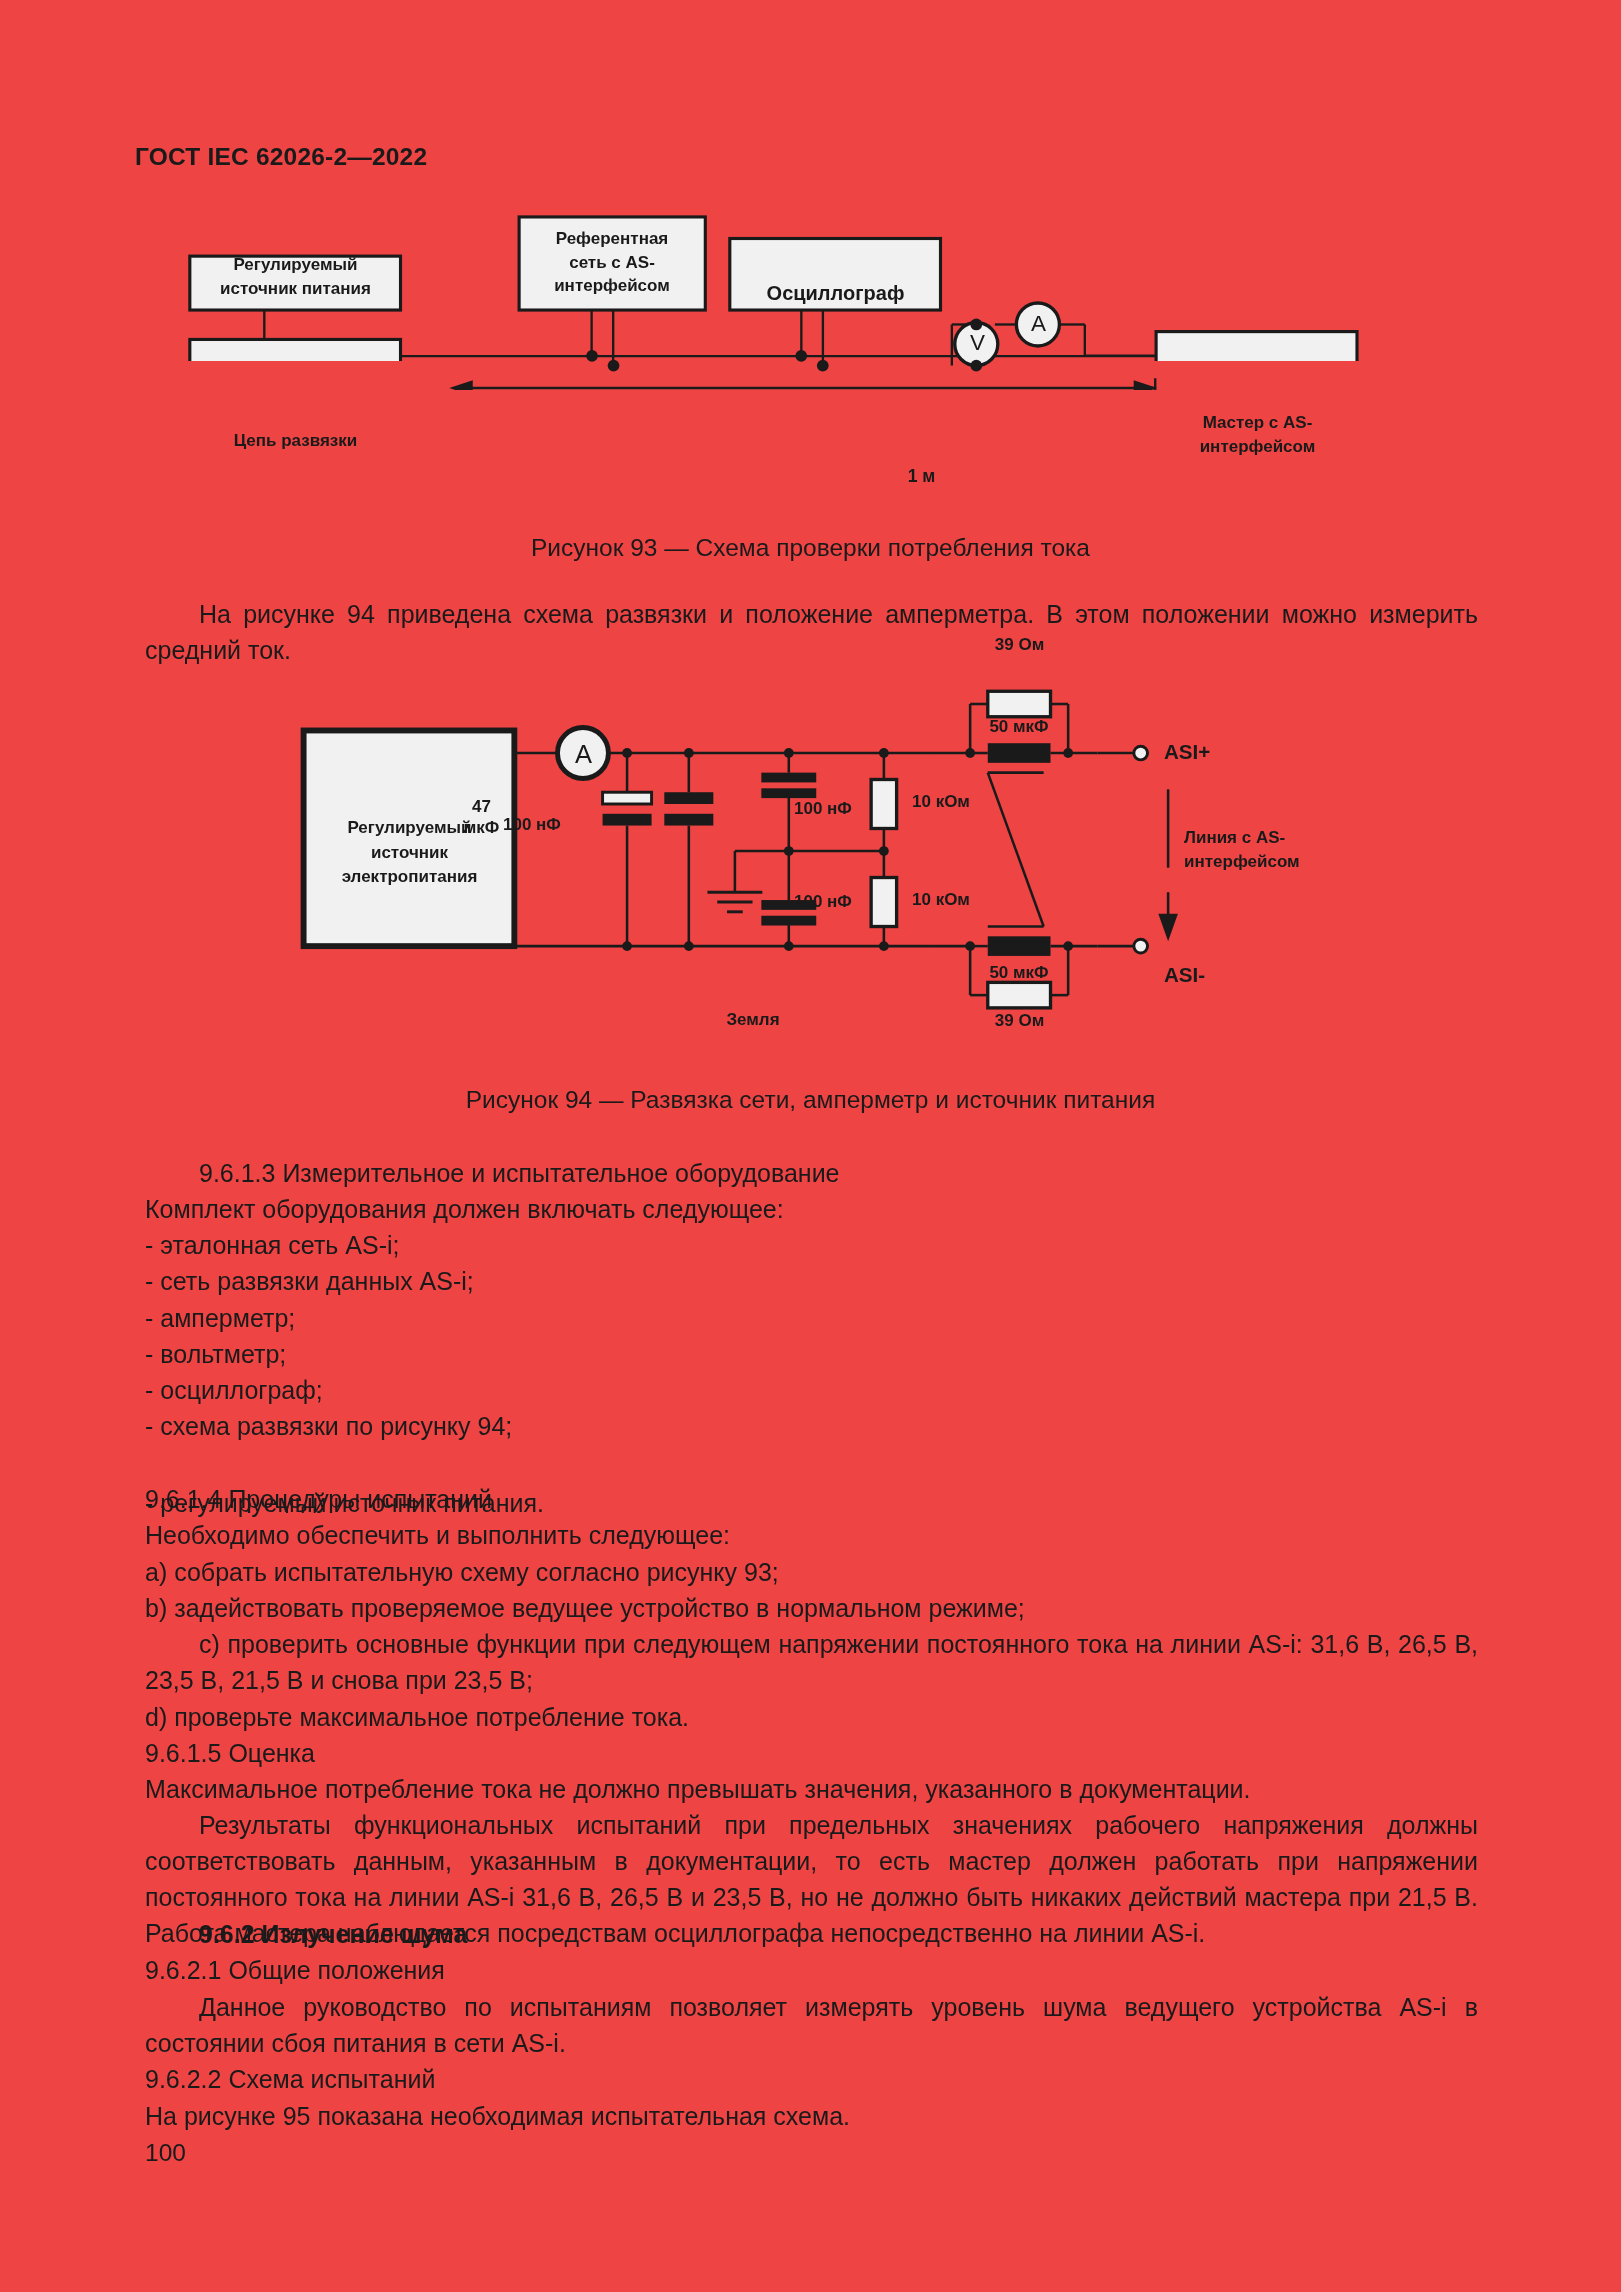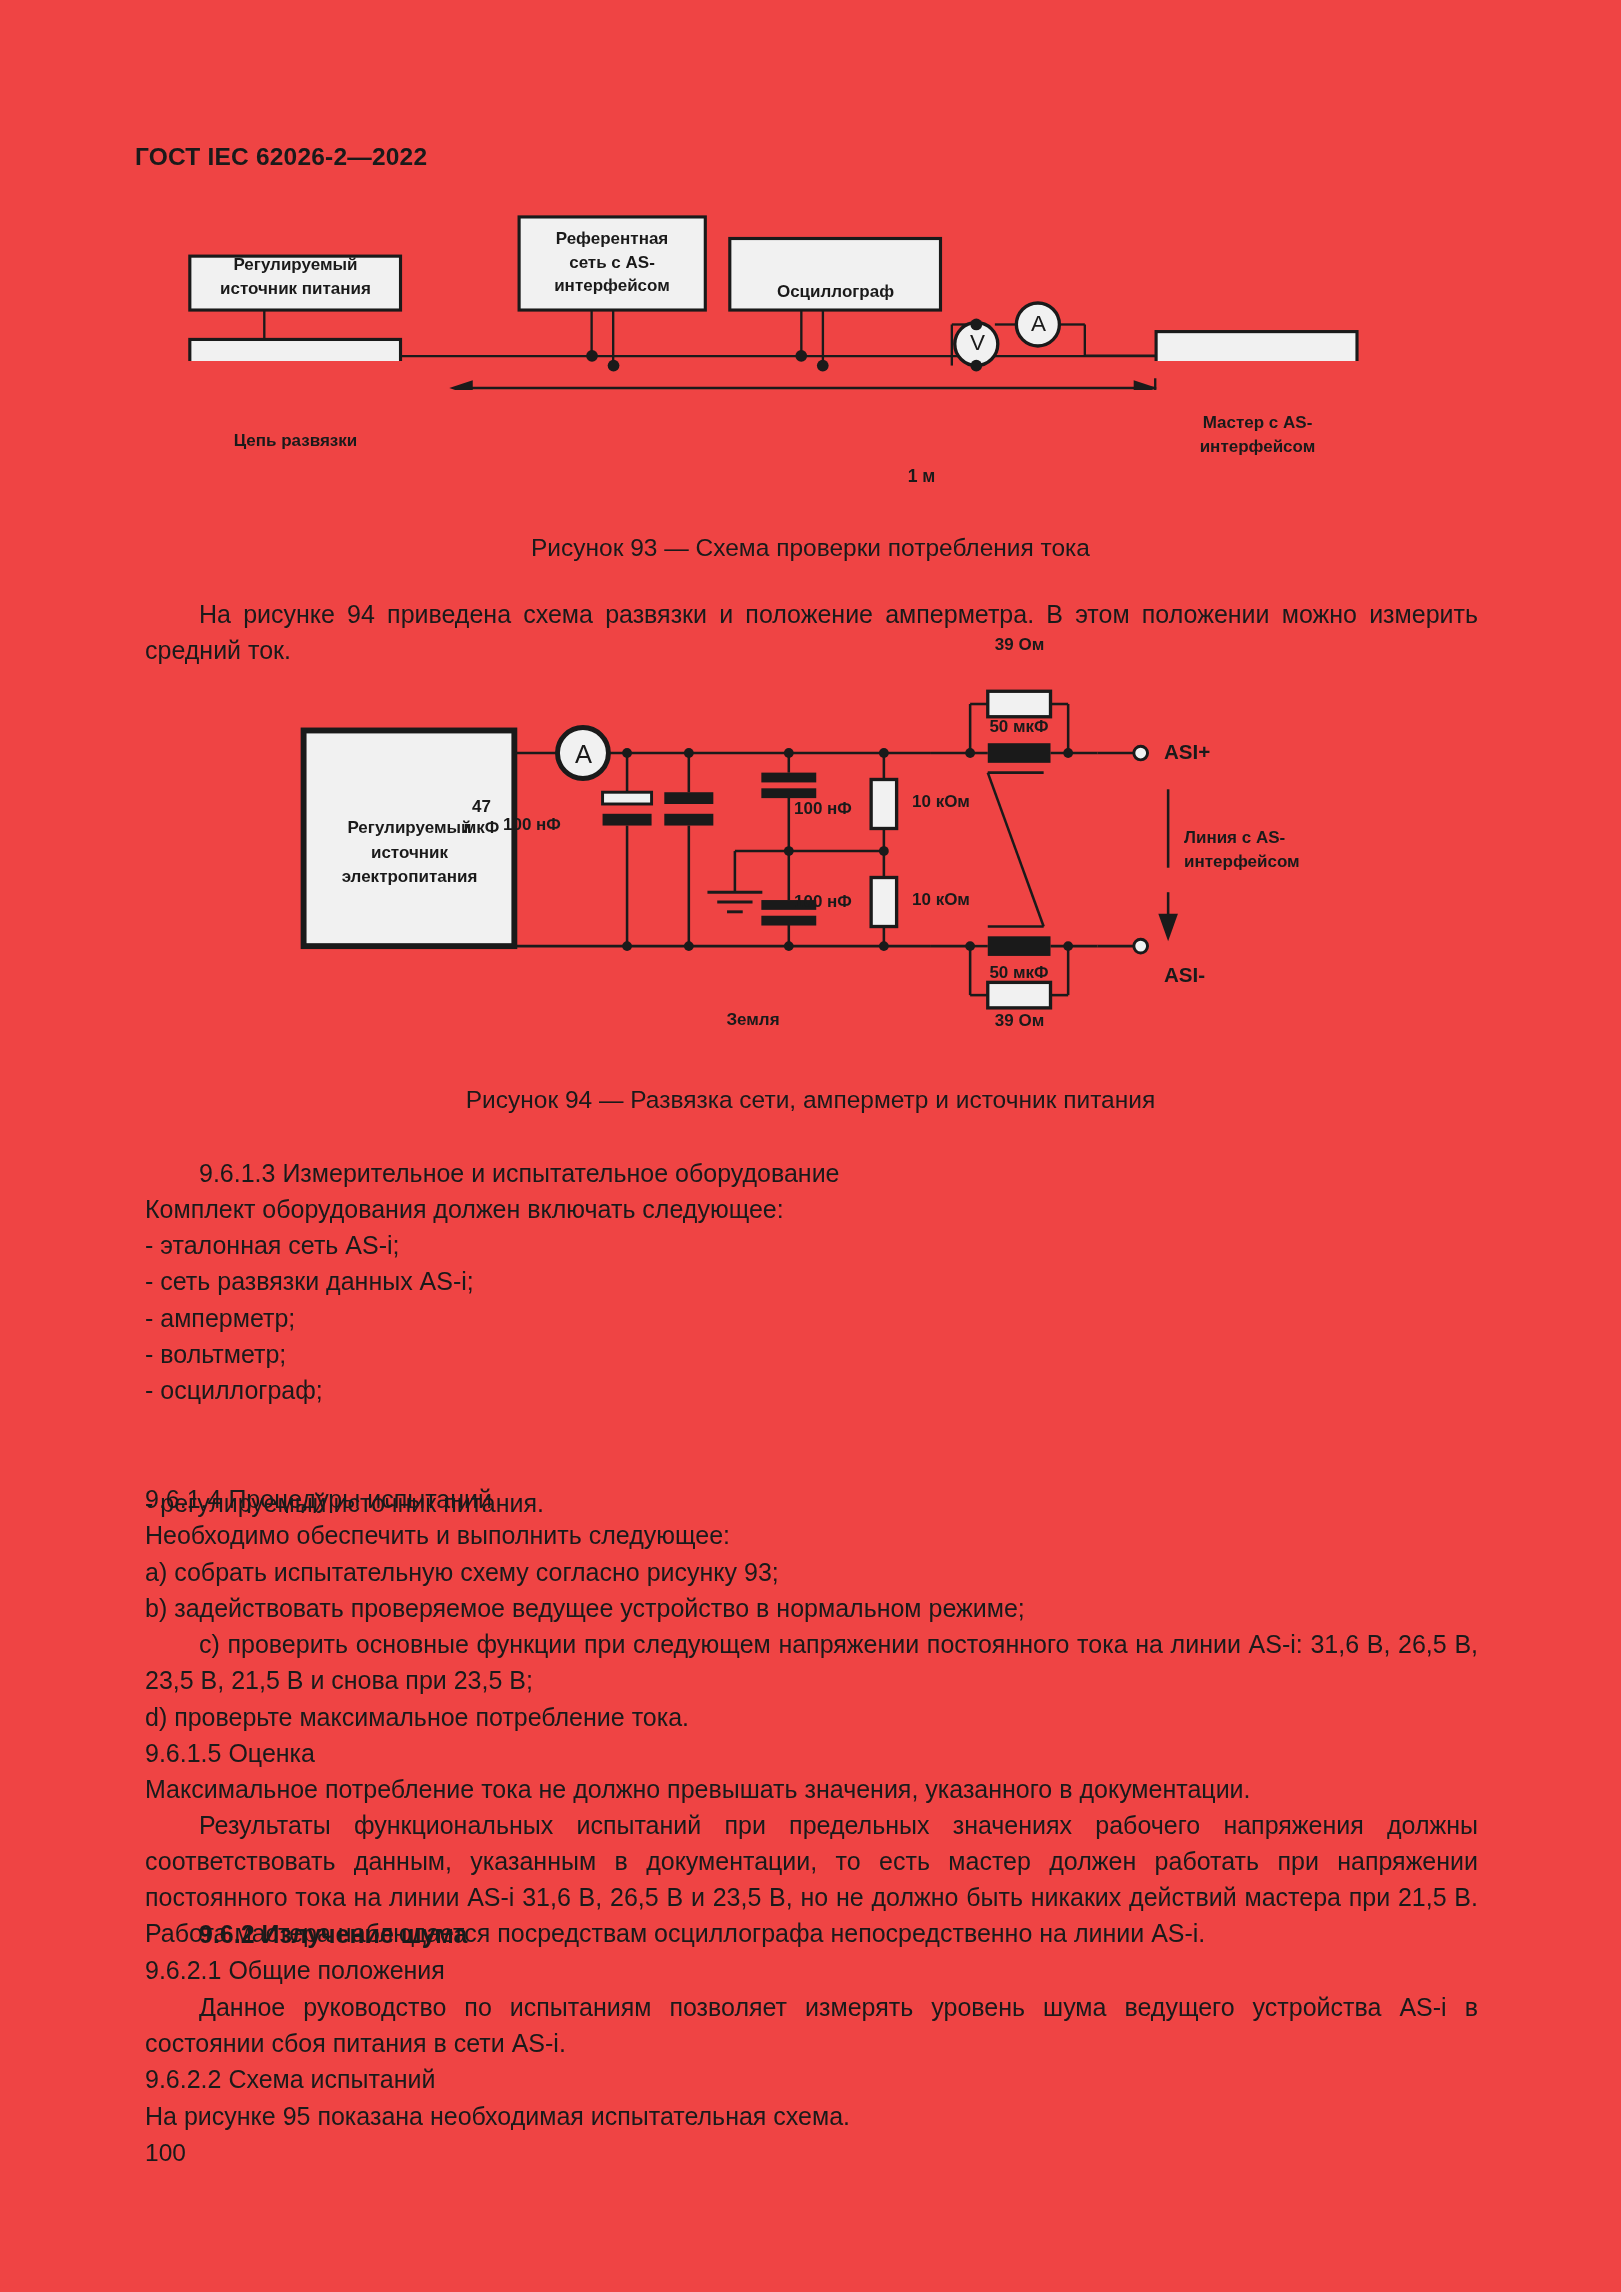--- a/index.html
+++ b/index.html
@@ -106,21 +106,21 @@
 
   <div style="position:absolute; left:190px; top:253px; width:211px; text-align:center;
               font-size:17px; font-weight:bold; line-height:23.5px;">
     Регулируемый<br>источник питания
   </div>
   <div style="position:absolute; left:519px; top:227px; width:186px; text-align:center;
               font-size:17px; font-weight:bold; line-height:23.5px;">
     Референтная<br>сеть с AS-<br>интерфейсом
   </div>
   <div style="position:absolute; left:730px; top:282px; width:211px; text-align:center;
-              font-size:17px; font-weight:bold;">
+              font-size:20px; font-weight:bold;">
     Осциллограф
   </div>
   <div style="position:absolute; left:190px; top:431px; width:211px; text-align:center;
               font-size:17px; font-weight:bold;">
     Цепь развязки
   </div>
   <div style="position:absolute; left:1157px; top:411px; width:201px; text-align:center;
               font-size:17px; font-weight:bold; line-height:23.5px;">
     Мастер с AS-<br>интерфейсом
   </div>
@@ -338,20 +338,21 @@
   <div class="caption" style="top:1086px;">Рисунок 94 — Развязка сети, амперметр и источник питания</div>
 
   <div class="para indent" style="left:145px; top:1155px; width:1333px;">9.6.1.3 Измерительное и испытательное оборудование</div>
   <div class="para noindent" style="left:145px; top:1191px; width:1333px;">Комплект оборудования должен включать следующее:</div>
 
   <div class="para noindent" style="left:145px; top:1227px; width:1333px;">- эталонная сеть AS-i;</div>
   <div class="para noindent" style="left:145px; top:1263px; width:1333px;">- сеть развязки данных AS-i;</div>
   <div class="para noindent" style="left:145px; top:1300px; width:1333px;">- амперметр;</div>
   <div class="para noindent" style="left:145px; top:1336px; width:1333px;">- вольтметр;</div>
   <div class="para noindent" style="left:145px; top:1372px; width:1333px;">- осциллограф;</div>
+  <div class="para noindent" style="left:145px; top:1408px; width:1333px;">- схема развязки по рисунку 94;</div>
   <div class="para noindent" style="left:145px; top:1445px; width:1333px;margin-top:40px;">- регулируемый источник питания.</div>
 
   <div class="para noindent" style="left:145px; top:1481px; width:1333px;">9.6.1.4 Процедуры испытаний</div>
   <div class="para noindent" style="left:145px; top:1517px; width:1333px;">Необходимо обеспечить и выполнить следующее:</div>
   <div class="para noindent" style="left:145px; top:1554px; width:1333px;">a) собрать испытательную схему согласно рисунку 93;</div>
   <div class="para noindent" style="left:145px; top:1590px; width:1333px;">b) задействовать проверяемое ведущее устройство в нормальном режиме;</div>
   <div class="para indent" style="left:145px; top:1626px; width:1333px;">c) проверить основные функции при следующем напряжении постоянного тока на линии AS-i: 31,6 В, 26,5 В, 23,5 В, 21,5 В и снова при 23,5 В;</div>
   <div class="para noindent" style="left:145px; top:1699px; width:1333px;">d) проверьте максимальное потребление тока.</div>
 
   <div class="para noindent" style="left:145px; top:1735px; width:1333px;">9.6.1.5 Оценка</div>

